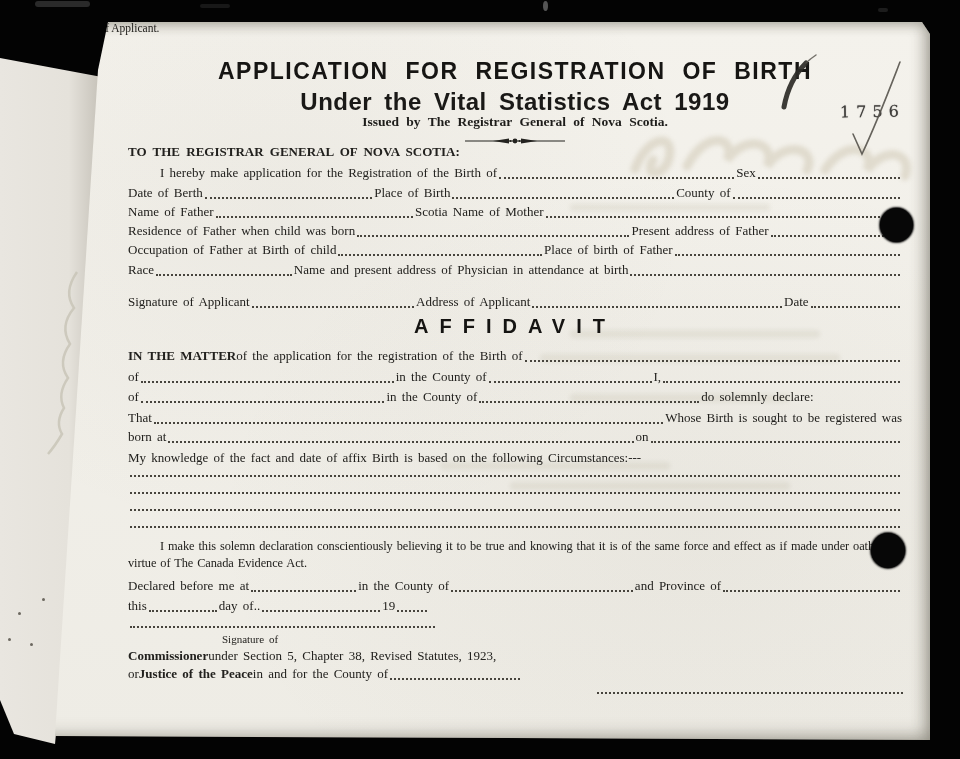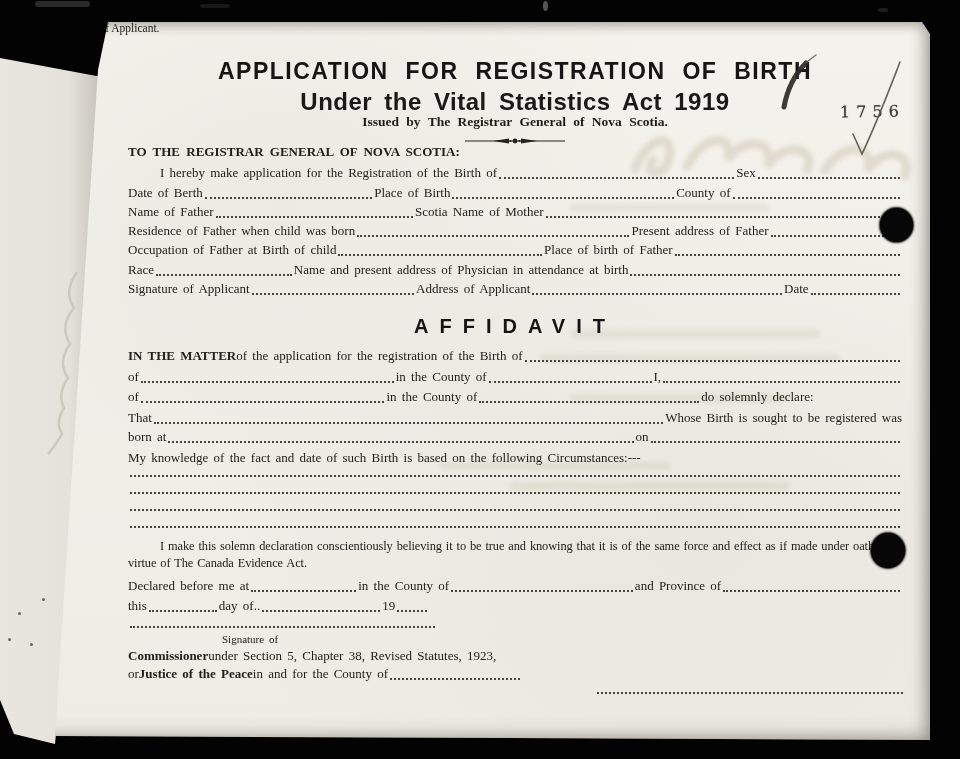--- a/index.html
+++ b/index.html
@@ -143,21 +143,21 @@
       <div class="dots" style="flex-grow:208;"></div>
     </div>
 
     <div class="row" style="top:240px;">
       <span>Race</span>
       <div class="dots" style="flex-grow:124;"></div>
       <span>Name and present address of Physician in attendance at birth</span>
       <div class="dots" style="flex-grow:246;"></div>
     </div>
 
-    <div class="row" style="top:259px;">
+    <div class="row" style="top:272px;">
       <span>Signature of Applicant</span>
       <div class="dots" style="flex-grow:158;"></div>
       <span>Address of Applicant</span>
       <div class="dots" style="flex-grow:243;"></div>
       <span>Date</span>
       <div class="dots" style="flex-grow:87;"></div>
     </div>
 
 
     <div id="aff-heading" class="crow">AFFIDAVIT</div>
@@ -193,21 +193,21 @@
     </div>
 
     <div class="row" style="top:407px;">
       <span>born at</span>
       <div class="dots" style="flex-grow:466;"></div>
       <span>on</span>
       <div class="dots" style="flex-grow:250;"></div>
     </div>
 
     <div class="row" style="top:428px;">
-      <span>My knowledge of the fact and date of such Birth is based on the following Circumstances:---</span>
+      <span>My knowledge of the fact and date of affix Birth is based on the following Circumstances:---</span>
     </div>
 
     <div class="row" style="top:447px;height:10px;">
         <div class="dots" style="flex-grow:1;"></div>
       </div>
     <div class="row" style="top:464px;height:10px;">
         <div class="dots" style="flex-grow:1;"></div>
       </div>
     <div class="row" style="top:481px;height:10px;">
         <div class="dots" style="flex-grow:1;"></div>

